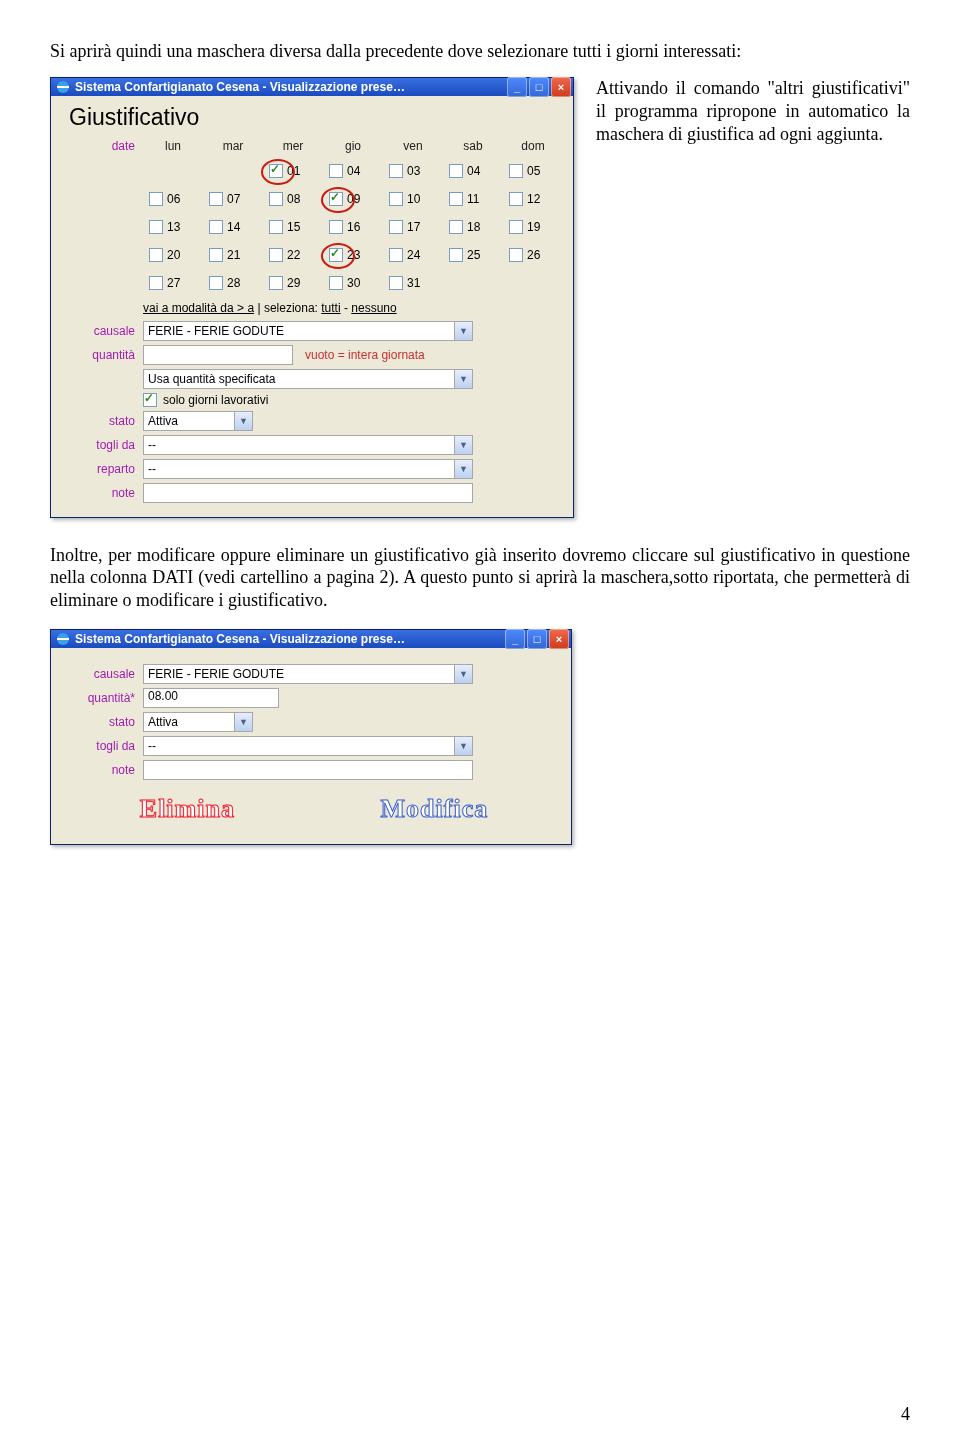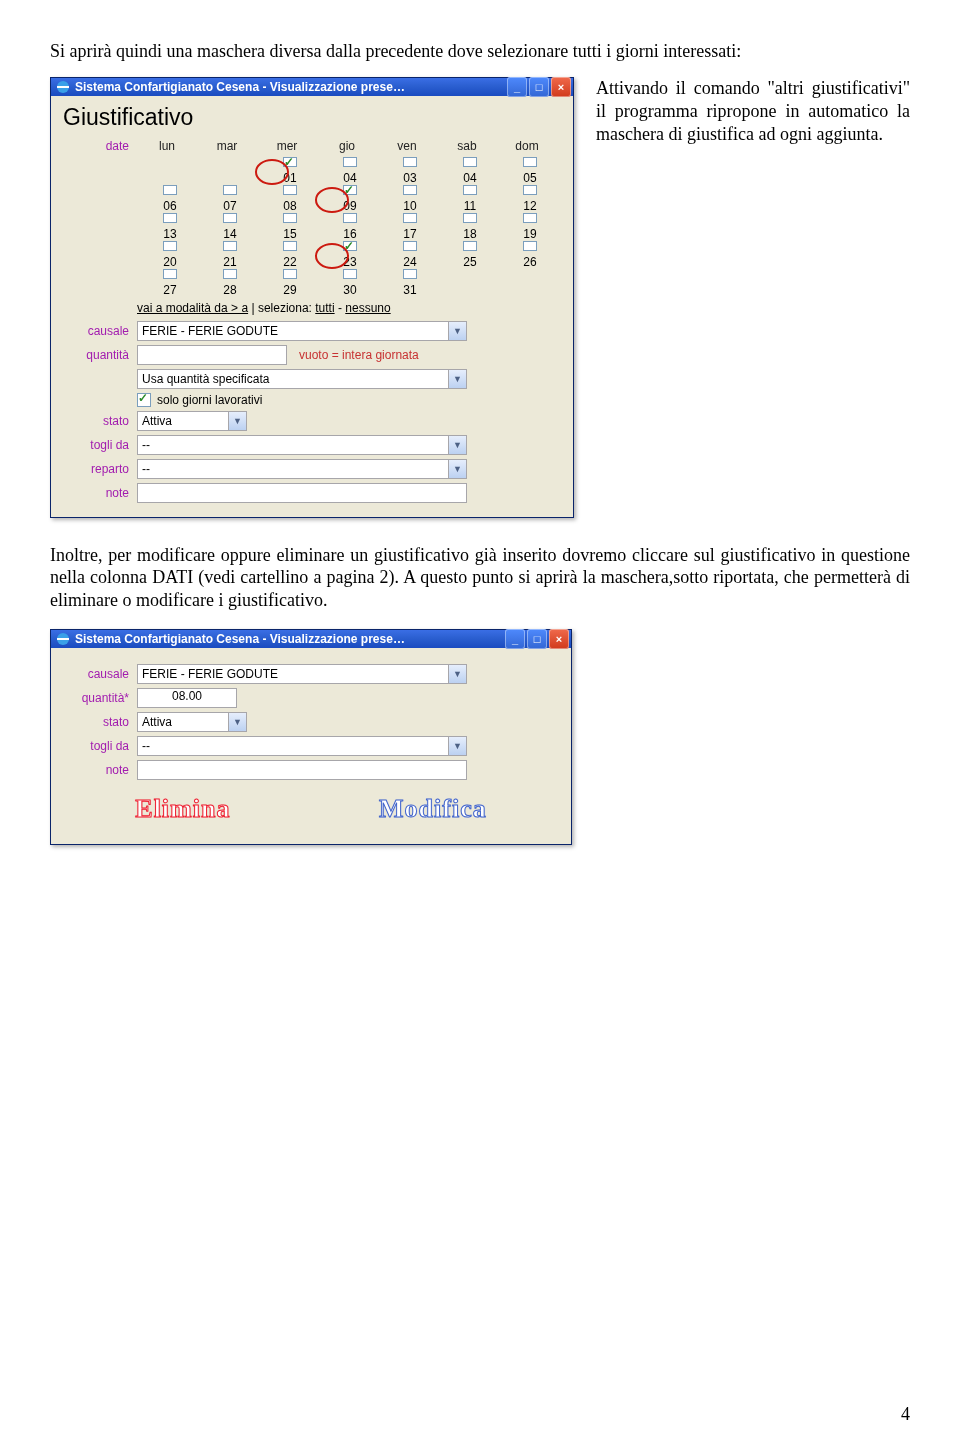--- a/index.html
+++ b/index.html
@@ -69,21 +69,21 @@
   }
   .winbtn.min, .winbtn.max {
     background: linear-gradient(to bottom,#4f8afd,#3266d4);
     color: #fff;
   }
   .winbtn.close {
     background: linear-gradient(to bottom,#f06a4c,#d03a1c);
     color: #fff;
   }
   .winbody {
-    padding: 6px 10px 10px 10px;
+    padding: 6px 10px 10px 16px;
     color: #000;
   }
   .winbody .heading {
     font-size: 23px;
     font-family: "Trebuchet MS", sans-serif;
     color: #000;
     margin: 2px 0 8px 2px;
   }
   .form-row {
     display: flex;
@@ -115,21 +115,20 @@
     font-size: 12px;
   }
   .calcell {
     display: flex;
     align-items: center;
     justify-content: flex-start;
     gap: 4px;
     height: 28px;
     padding-left: 6px;
     position: relative;
-    flex-direction: column;
   }
   .chk {
     width: 12px; height: 12px;
     display: inline-block;
     border: 1px solid #7b9ebd;
     background: #fff;
     position: relative;
   }
   .chk.checked::after {
     content: "✓";
@@ -495,21 +494,21 @@
     <div style="height:6px;"></div>
     <div class="form-row">
       <div class="form-label">causale</div>
       <div class="sel" style="width:330px;">
         <span>FERIE - FERIE GODUTE</span>
           <span class="selarrow">▼</span>
       </div>
     </div>
     <div class="form-row">
       <div class="form-label">quantità*</div>
-      <div class="txtin" style="width:100px;text-align:center;">08.00</div>
+      <div class="txtin" style="width:136px;">08.00</div>
     </div>
     <div class="form-row">
       <div class="form-label">stato</div>
       <div class="sel" style="width:110px;">
         <span>Attiva</span>
           <span class="selarrow">▼</span>
       </div>
     </div>
     <div class="form-row">
       <div class="form-label">togli da</div>

